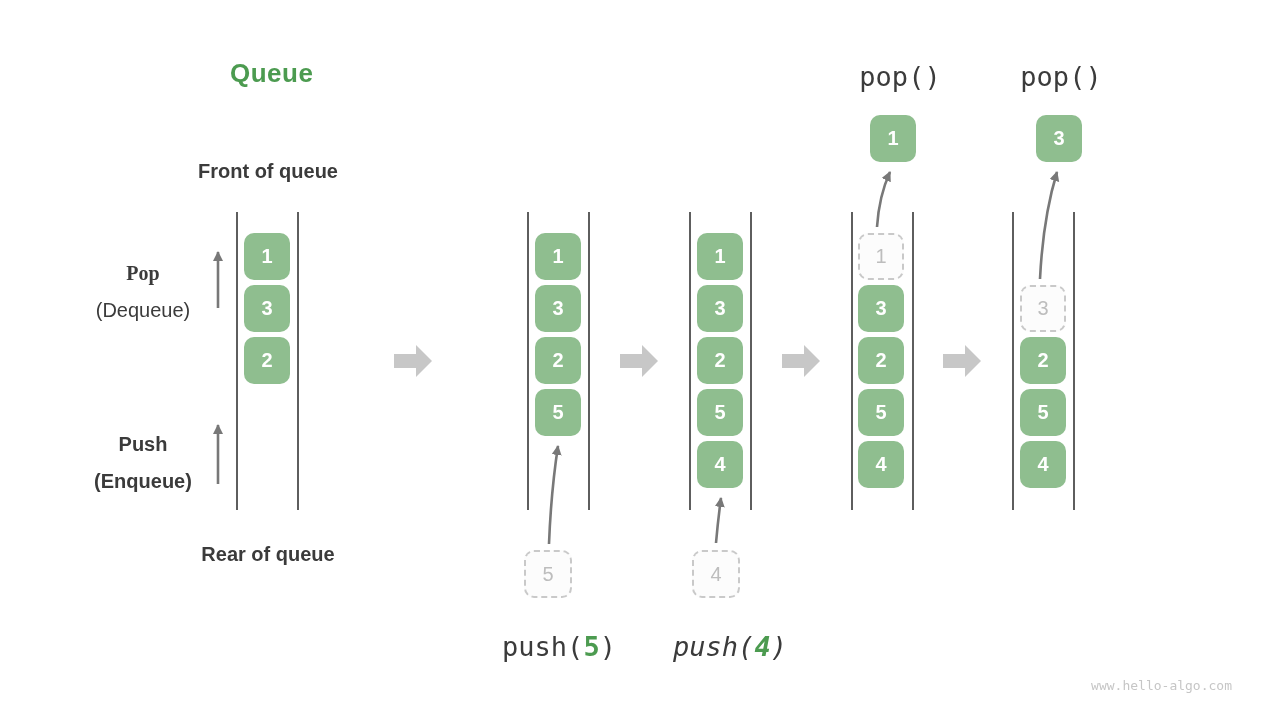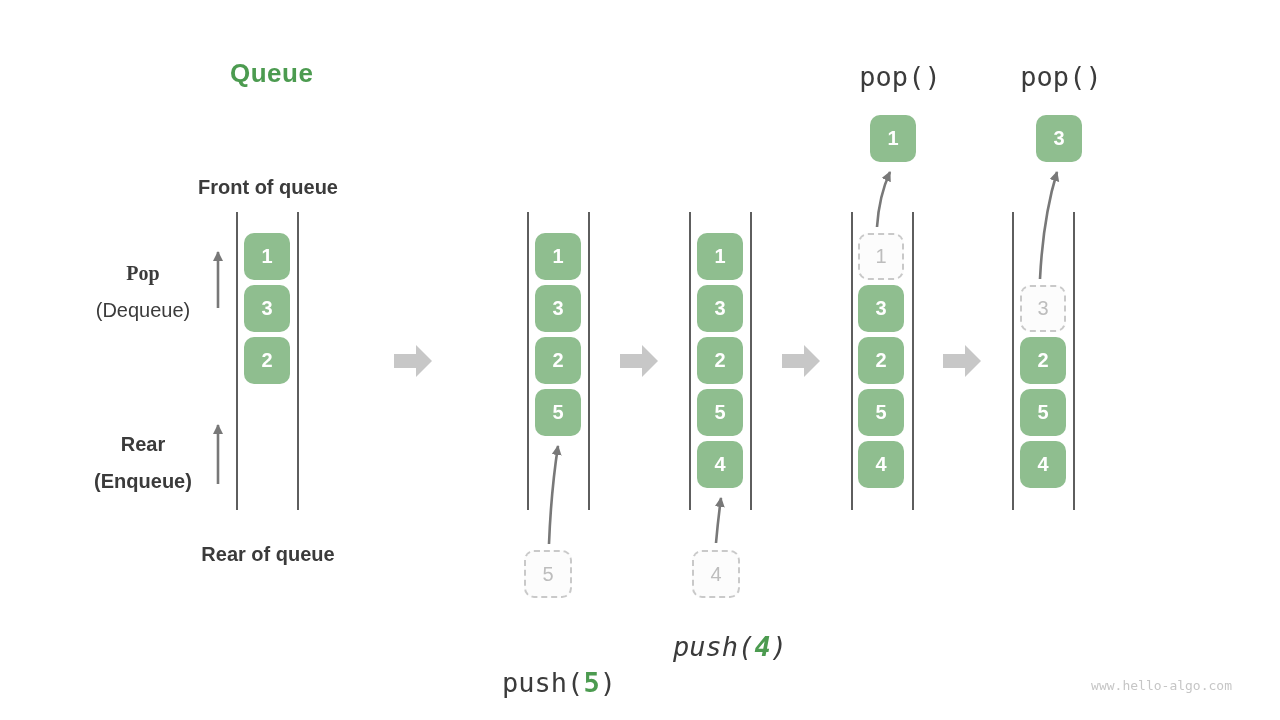--- a/index.html
+++ b/index.html
@@ -7,34 +7,34 @@
     position:relative;width:1280px;height:720px;background:#ffffff;overflow:hidden;
     font-family:"Liberation Sans",sans-serif;
   }
   
   .title{
     position:absolute;left:230px;top:58px;
     font-size:26px;font-weight:bold;color:#4C9B50;letter-spacing:0.5px;
   }
   .side-label{position:absolute;color:#3B3B3B;font-size:20px;text-align:center;}
   .bold{font-weight:bold;}
-  .front-label{left:188px;top:176px;width:160px;}
+  .front-label{left:188px;top:160px;width:160px;}
   .rear-label{left:188px;top:543px;width:160px;}
   .pop-word{left:68px;top:262px;width:150px;font-family:Liberation Serif, serif;}
   .pop-sub{left:68px;top:299px;width:150px;font-weight:normal;}
   .push-word{left:68px;top:433px;width:150px;}
   .push-sub{left:68px;top:470px;width:150px;font-weight:bold;}
   .code{
     position:absolute;font-family:"DejaVu Sans Mono",monospace;
     font-size:27px;color:#3B3B3B;white-space:nowrap;transform:translateX(-50%);
   }
   .code .arg{color:#4C9B50;font-weight:bold;}
   .pop-call-1{left:900px;top:61px;}
   .pop-call-2{left:1061px;top:61px;}
-  .push-call-5{left:559px;top:631px;margin-top:36px;}
+  .push-call-5{left:559px;top:631px;}
   .push-call-4{left:730px;top:631px;font-style:italic;}
   .watermark{
     position:absolute;right:48px;top:678px;
     font-family:"DejaVu Sans Mono",monospace;font-size:13px;color:#C6C6C6;
   }
   
   .vline{position:absolute;top:212px;width:2px;height:298px;background:#5E5E5E;}
   
   .cell{
     position:absolute;width:46px;height:47px;border-radius:10px;
@@ -63,21 +63,21 @@
 </head>
 <body>
 
 <div id="canvas">
 
   <div class="title">Queue</div>
   <div class="side-label bold front-label">Front of queue</div>
   <div class="side-label bold rear-label">Rear of queue</div>
   <div class="side-label bold pop-word">Pop</div>
   <div class="side-label pop-sub">(Dequeue)</div>
-  <div class="side-label bold push-word">Rear</div>
+  <div class="side-label bold push-word">Push</div>
   <div class="side-label push-sub">(Enqueue)</div>
 
   <div class="code pop-call-1">pop()</div>
   <div class="code pop-call-2">pop()</div>
   <div class="code push-call-5"><span>push(</span><span class="arg">5</span><span>)</span></div>
   <div class="code push-call-4"><span>push(</span><span class="arg">4</span><span>)</span></div>
 
   <div class="vline" style="left:236px"></div>
   <div class="vline" style="left:297px"></div>
   <div class="vline" style="left:527px"></div>

